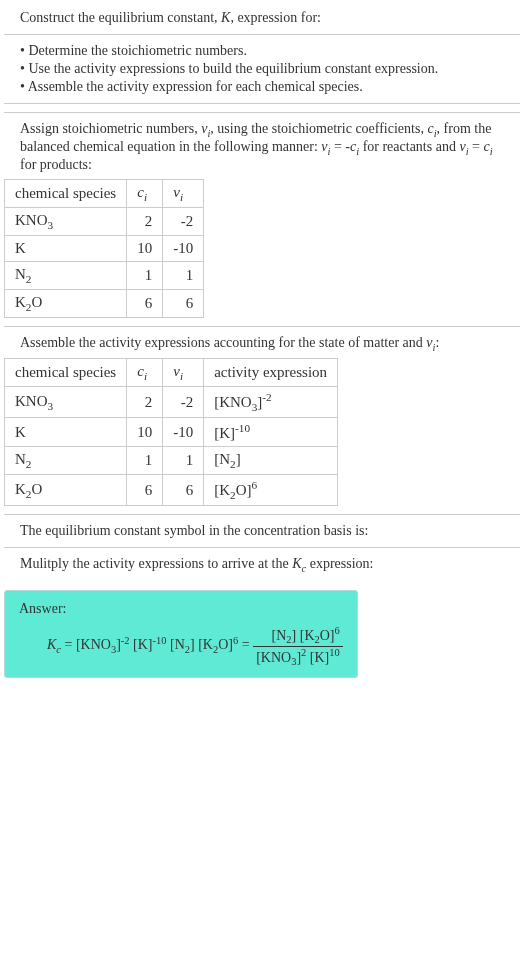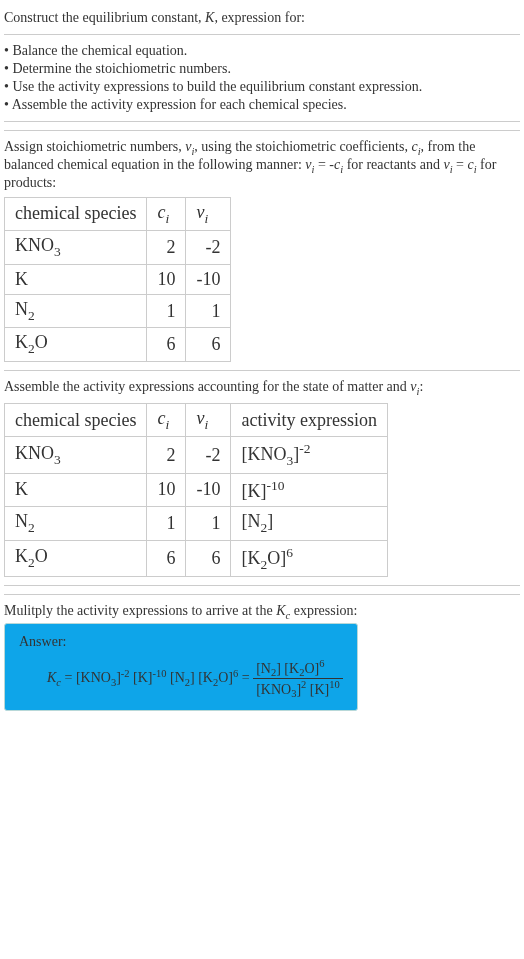--- a/index.html
+++ b/index.html
@@ -12,49 +12,49 @@
       padding: 8px 4px;
     }
     .section {
       margin-bottom: 8px;
     }
     hr {
       border: none;
       border-top: 1px solid #ccc;
       margin: 8px 0;
     }
-    .line { margin: 2px 0; }
+    .line { margin: 2px 16px; }
     sub { font-size: 0.75em; vertical-align: sub; }
     sup { font-size: 0.75em; vertical-align: super; }
     .italic { font-style: italic; }
     table {
       border-collapse: collapse;
       margin-top: 6px;
-      font-size: 18px;
+      font-size: 15px;
     }
     th, td {
       border: 1px solid #ccc;
       padding: 4px 10px;
       text-align: left;
     }
     th { font-weight: normal; }
     td.num { text-align: right; }
     .answer-box {
-      background: #0ea5e9;
+      background: #5eead4;
       border: 1px solid #b8d8d8;
       border-radius: 3px;
       padding: 10px 14px;
-      margin-top: 0;
+      margin-top: 14px;
       display: inline-block;
     }
     .answer-label { margin-bottom: 8px; }
     .frac {
       display: inline-block;
       vertical-align: middle;
-      text-align: left;
+      text-align: right;
       font-size: 14px;
     }
     .frac .num-top {
       display: block;
       border-bottom: 1px solid #333;
       padding: 0 3px;
     }
     .frac .den-bot {
       display: block;
       padding: 0 3px;
@@ -67,21 +67,20 @@
 </head>
 <body>
 
 <div class="section">
   <div class="line">Construct the equilibrium constant, <span class="italic">K</span>, expression for:</div>
 </div>
 
 <hr>
 
 <div class="section">
-  <div class="line">• Balance the chemical equation.</div>
   <div class="line">• Determine the stoichiometric numbers.</div>
   <div class="line">• Use the activity expressions to build the equilibrium constant expression.</div>
   <div class="line">• Assemble the activity expression for each chemical species.</div>
 </div>
 
 <hr>
 
 <div class="section">
 </div>
 
@@ -156,20 +155,21 @@
       <td class="num">6</td>
       <td>[K<sub>2</sub>O]<sup>6</sup></td>
     </tr>
   </tbody>
     </table>
 </div>
 
 <hr>
 
 <div class="section">
+  <div class="line">The equilibrium constant symbol in the concentration basis is:</div>
 </div>
 
 <hr>
 
 <div class="section">
   <div class="line">Mulitply the activity expressions to arrive at the <span class="italic">K<sub>c</sub></span> expression:</div>
   <div class="answer-box">
     <div class="answer-label">Answer:</div>
     <div class="eq-line indent">
       <span class="italic">K<sub>c</sub></span> = [KNO<sub>3</sub>]<sup>-2</sup> [K]<sup>-10</sup> [N<sub>2</sub>] [K<sub>2</sub>O]<sup>6</sup> = 

